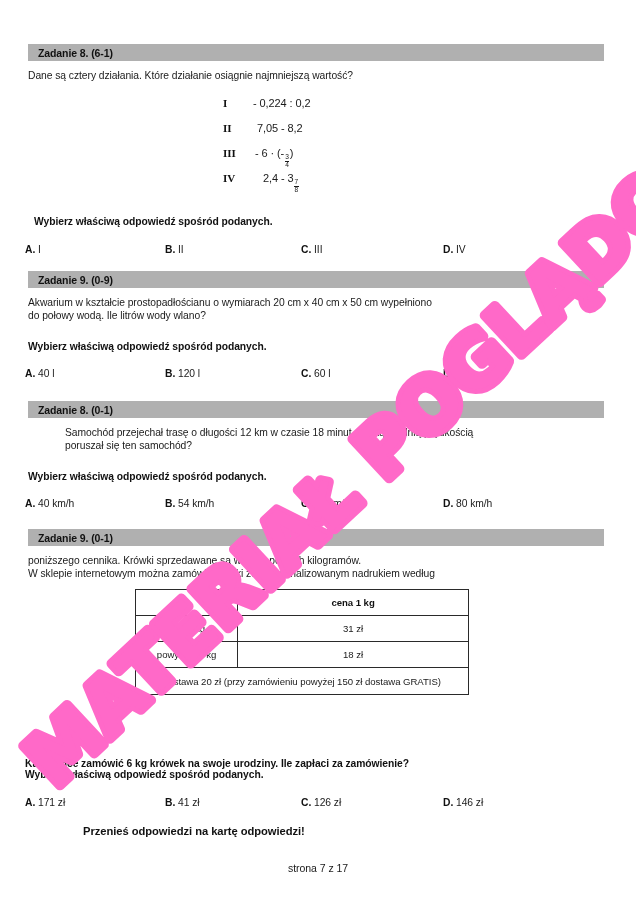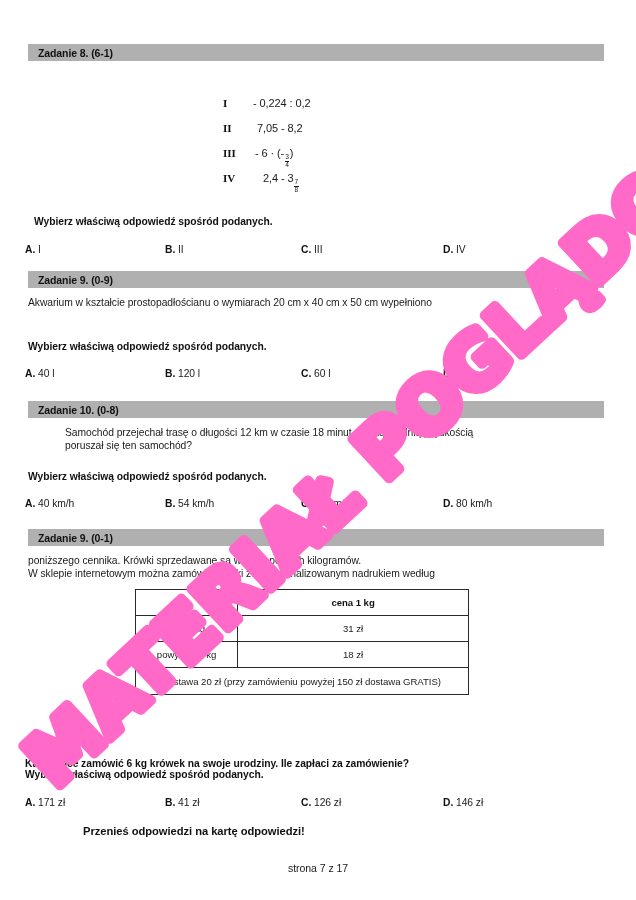--- a/index.html
+++ b/index.html
@@ -211,20 +211,21 @@
 </head>
 <body>
 
 <div id="page">
   <div class="content">
 
     <div class="task" style="top:44px;">
       <div class="task-header">
         <span class="task-header-label">Zadanie 8. (6-1)</span>
       </div>
+      <div class="task-body" style="position:absolute; left:3px; top:26px; width:576px;">Dane są cztery działania. Które działanie osiągnie najmniejszą wartość?</div>
 
       <div class="expr-list" style="top:53px;">
         <div class="expr-row">
           <span class="expr-num">I</span>
           <span class="expr-val">- 0,224 : 0,2</span>
         </div>
         <div class="expr-row">
           <span class="expr-num">II</span>
           <span class="expr-val indent1">7,05 - 8,2</span>
         </div>
@@ -257,37 +258,38 @@
           <span>IV</span></span>
       </div>
     </div>
 
     <div class="task" style="top:271px;">
       <div class="task-header">
         <span class="task-header-label">Zadanie 9. (0-9)</span>
       </div>
       <div class="task-body" style="position:absolute; left:3px; top:26px; width:580px;">
         <div>Akwarium w kształcie prostopadłościanu o wymiarach 20 cm x 40 cm x 50 cm wypełniono</div>
+        <div>do połowy wodą. Ile litrów wody wlano?</div>
       </div>
       <div class="prompt" style="position:absolute; left:3px; top:70px;">Wybierz właściwą odpowiedź spośród podanych.</div>
       <div class="options" style="position:absolute; left:0px; top:97px;">
         <span class="opt opt-a"><b>A.</b>
           <span>40 l</span></span>
         <span class="opt opt-b"><b>B.</b>
           <span>120 l</span></span>
         <span class="opt opt-c"><b>C.</b>
           <span>60 l</span></span>
         <span class="opt opt-d"><b>D.</b>
           <span>50 l</span></span>
       </div>
     </div>
 
     <div class="task" style="top:401px;">
       <div class="task-header">
-        <span class="task-header-label">Zadanie 10. (0-8)</span>
+        <span class="task-header-label">Zadanie 8. (0-1)</span>
       </div>
       <div class="task-body" style="position:absolute; left:20px; top:26px; width:580px;margin-left:20px;">
         <div>Samochód przejechał trasę o długości 12 km w czasie 18 minut. Z jaką średnią prędkością</div>
         <div>poruszał się ten samochód?</div>
       </div>
       <div class="prompt" style="position:absolute; left:3px; top:70px;">Wybierz właściwą odpowiedź spośród podanych.</div>
       <div class="options" style="position:absolute; left:0px; top:97px;">
         <span class="opt opt-a"><b>A.</b>
           <span>40 km/h</span></span>
         <span class="opt opt-b"><b>B.</b>

